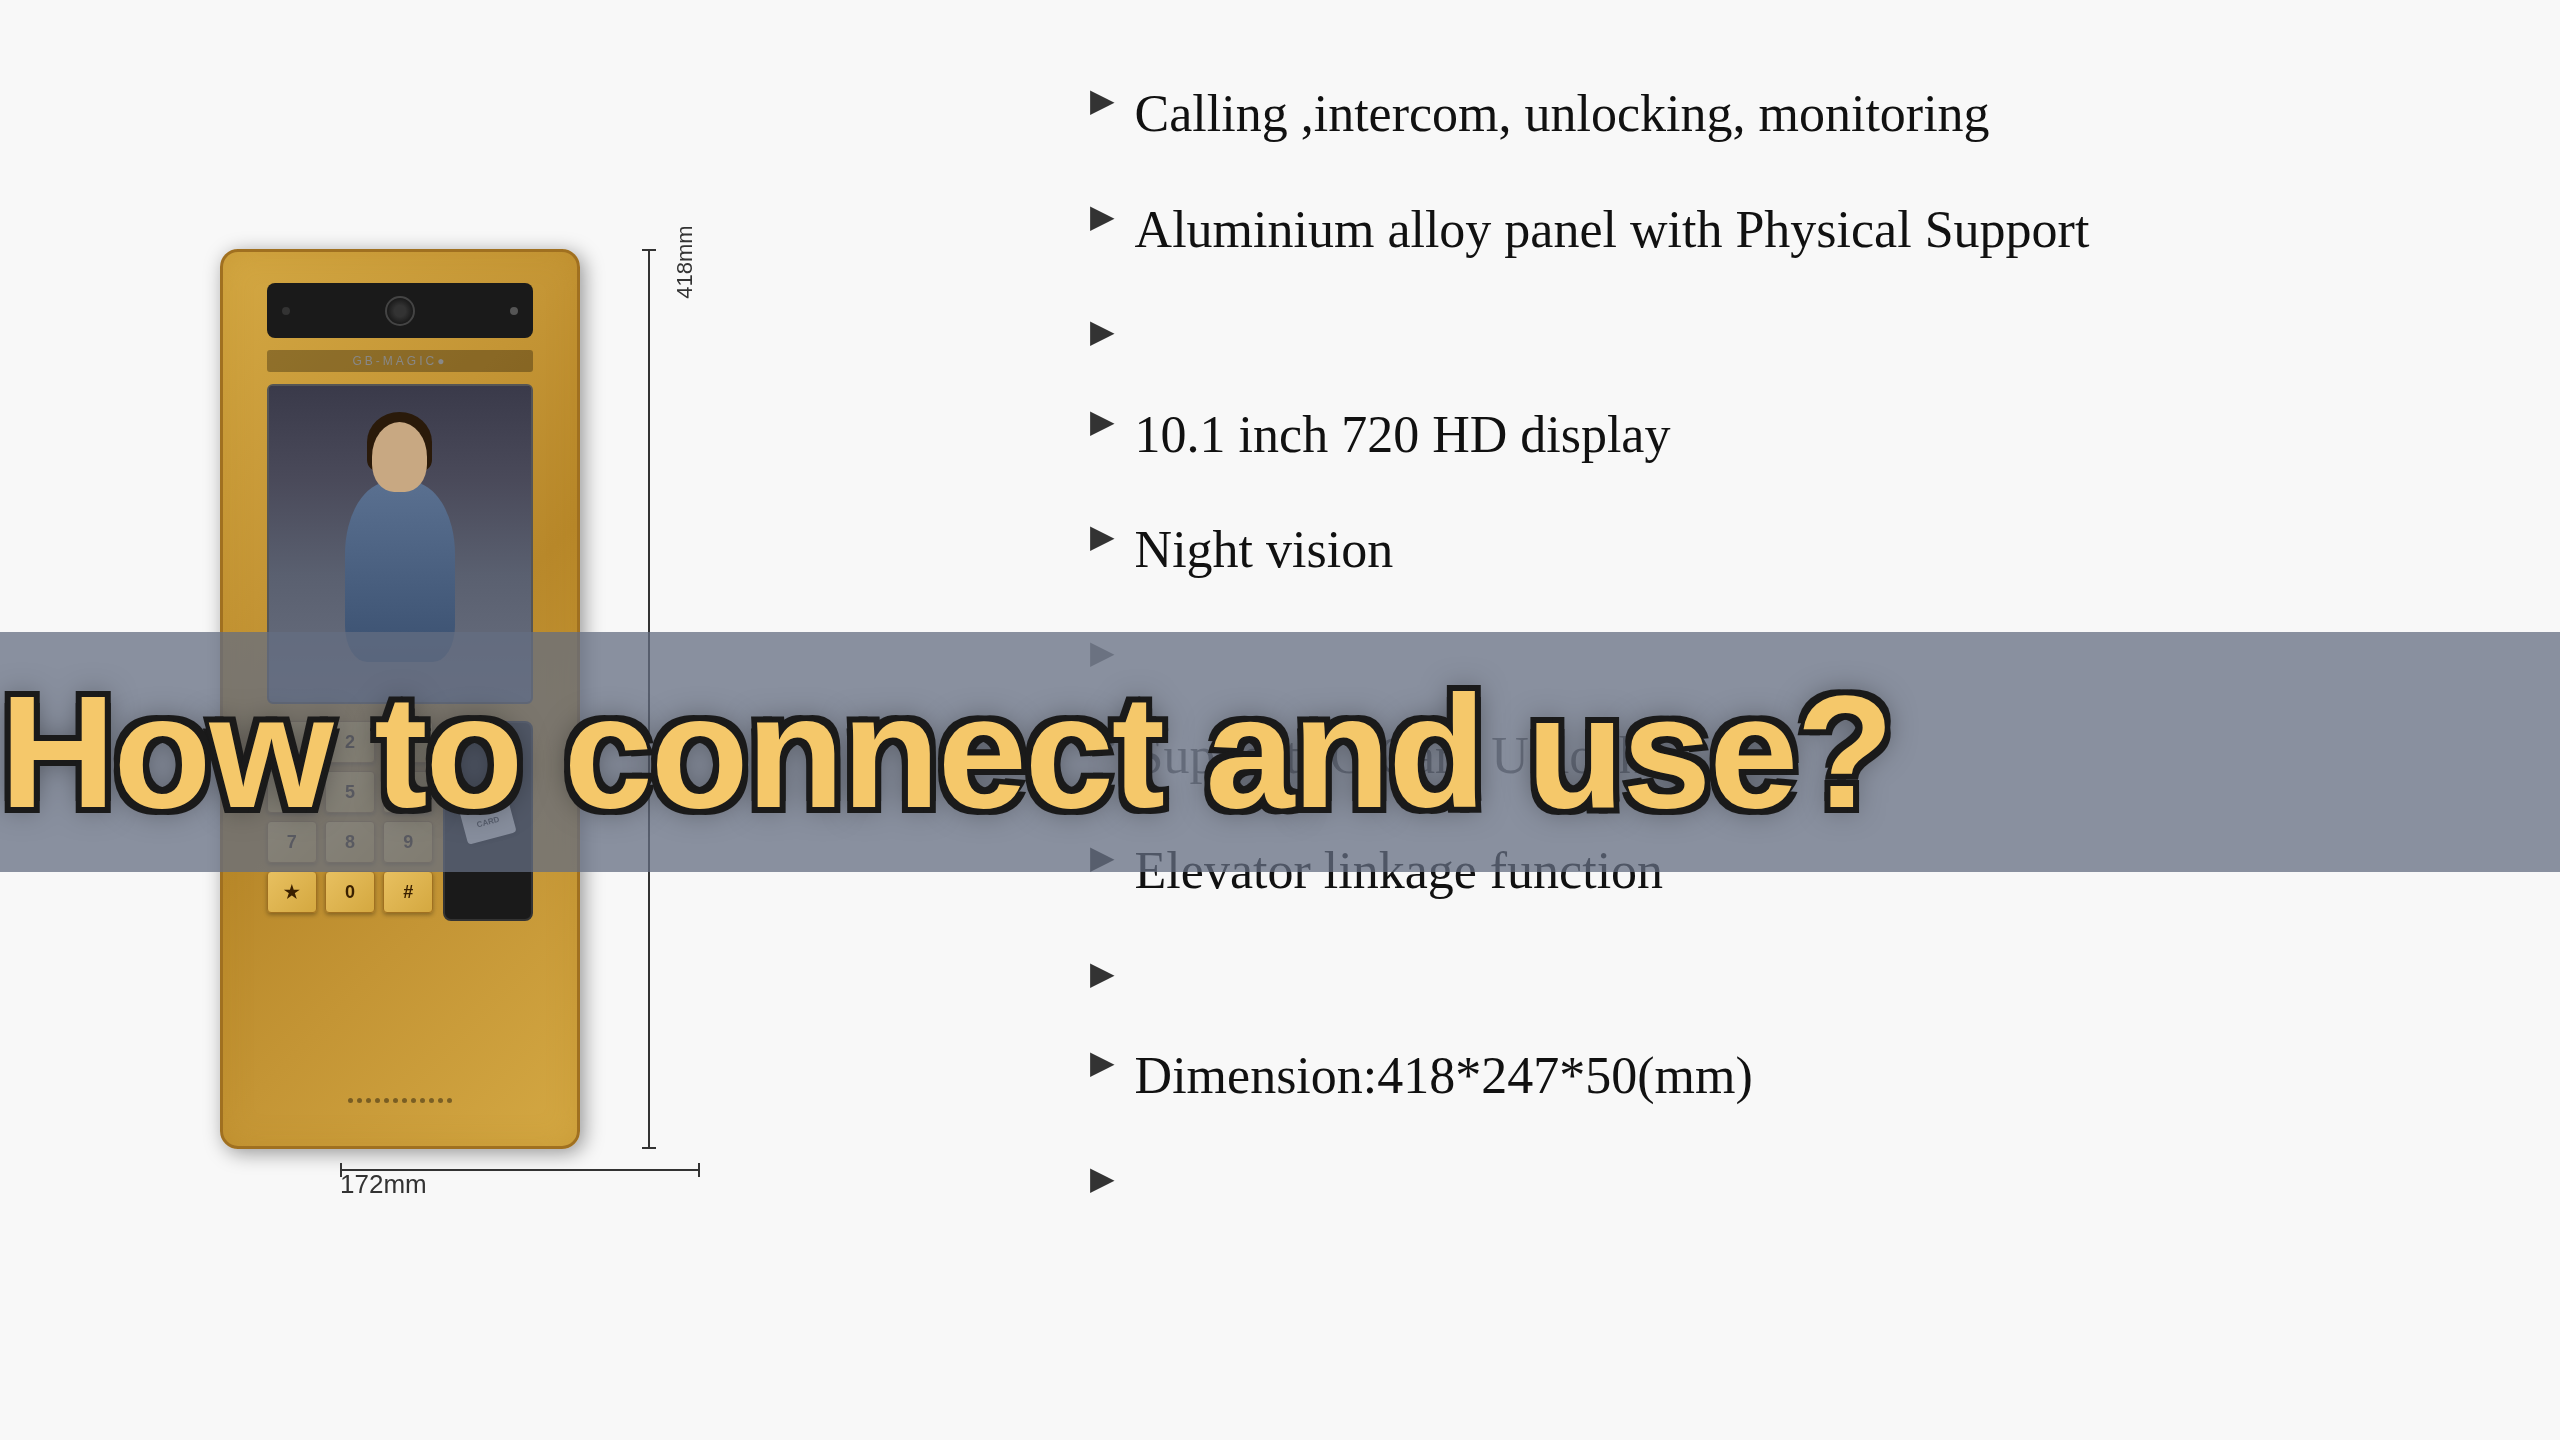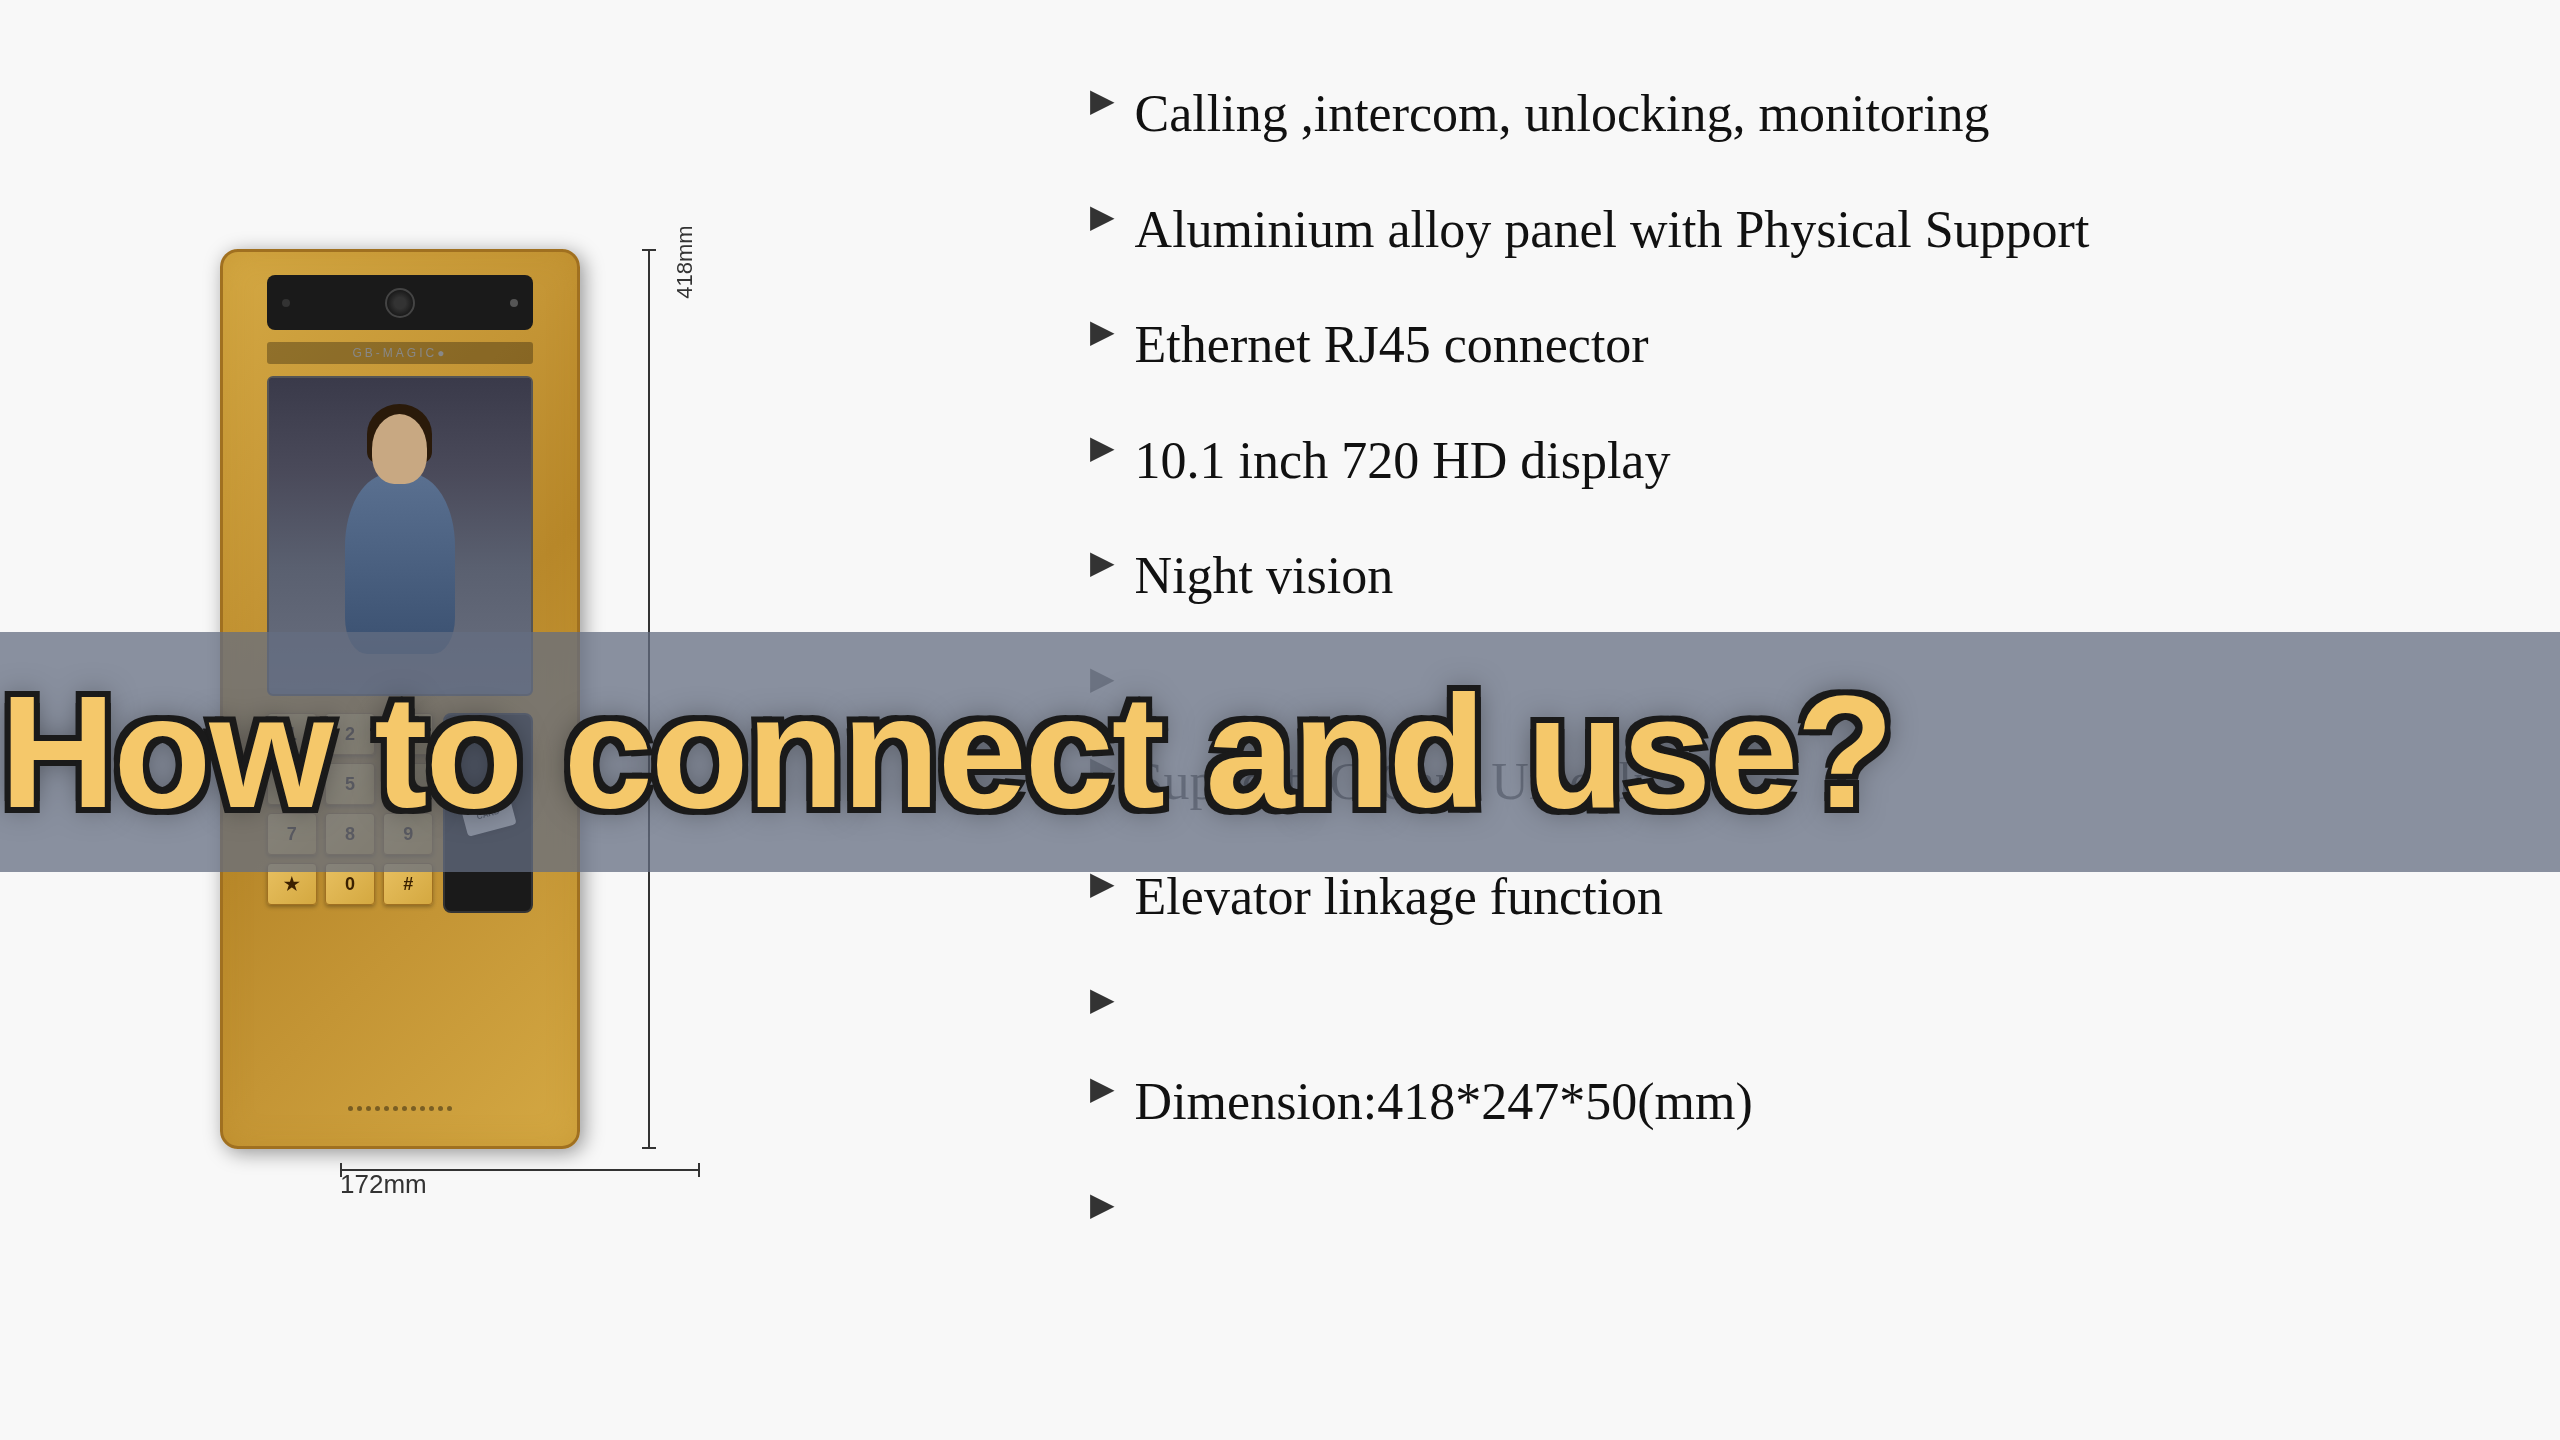--- a/index.html
+++ b/index.html
@@ -46,21 +46,21 @@
       width: 360px;
       height: 900px;
       background: linear-gradient(135deg, #d4a843 0%, #c49535 30%, #b8882a 50%, #c49535 70%, #d4a843 100%);
       border-radius: 18px;
       position: relative;
       border: 3px solid #a07020;
       box-shadow: 4px 4px 20px rgba(0,0,0,0.4), inset 0 0 30px rgba(180,130,30,0.3);
       display: flex;
       flex-direction: column;
       align-items: center;
-      padding: 23px 20px;
+      padding: 31px 20px;
       gap: 12px;
     }
 
     
     .camera-bar {
       width: 85%;
       height: 55px;
       background: #1a1a1a;
       border-radius: 8px;
       display: flex;
@@ -503,21 +503,20 @@
   <div class="spec-item">
         <span class="spec-arrow">▶</span>
         <span class="spec-text">Calling ,intercom, unlocking, monitoring</span>
       </div>
       <div class="spec-item">
         <span class="spec-arrow">▶</span>
         <span class="spec-text">Aluminium alloy panel with Physical Support</span>
       </div>
       <div class="spec-item">
         <span class="spec-arrow">▶</span>
-        <span class="spec-text">Ethernet RJ45 connector</span>
       </div>
       <div class="spec-item">
         <span class="spec-arrow">▶</span>
         <span class="spec-text">10.1 inch 720 HD display</span>
       </div>
       <div class="spec-item">
         <span class="spec-arrow">▶</span>
         <span class="spec-text">Night vision</span>
       </div>
       <div class="spec-item dimmed">

